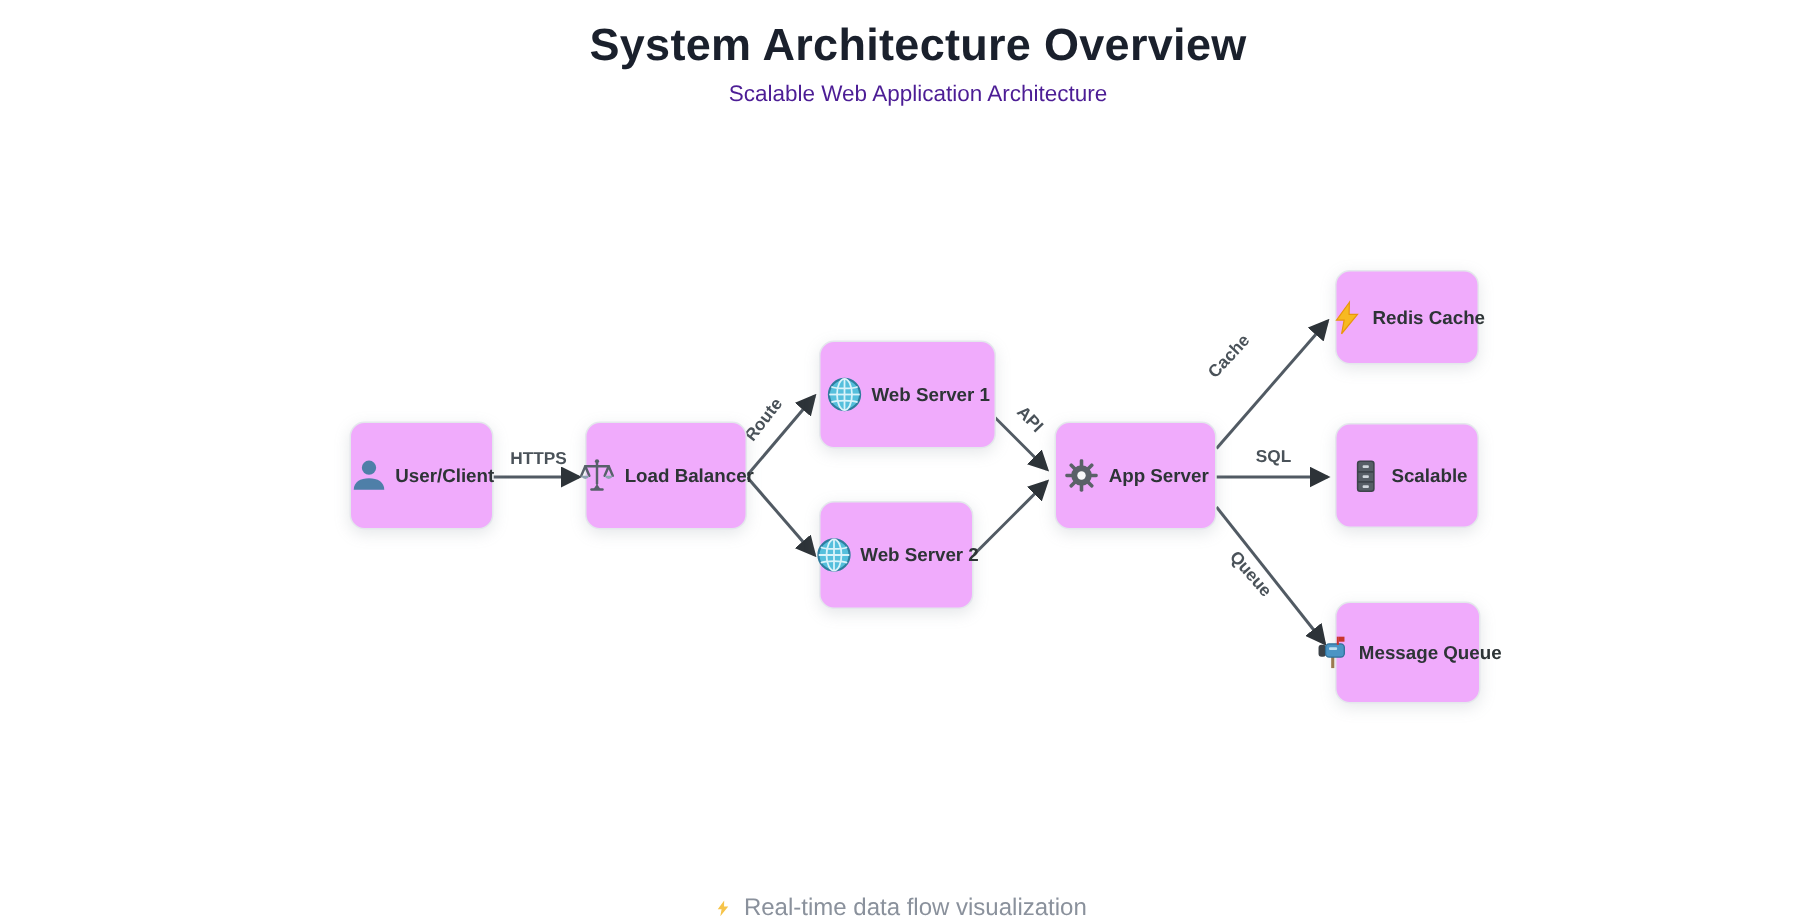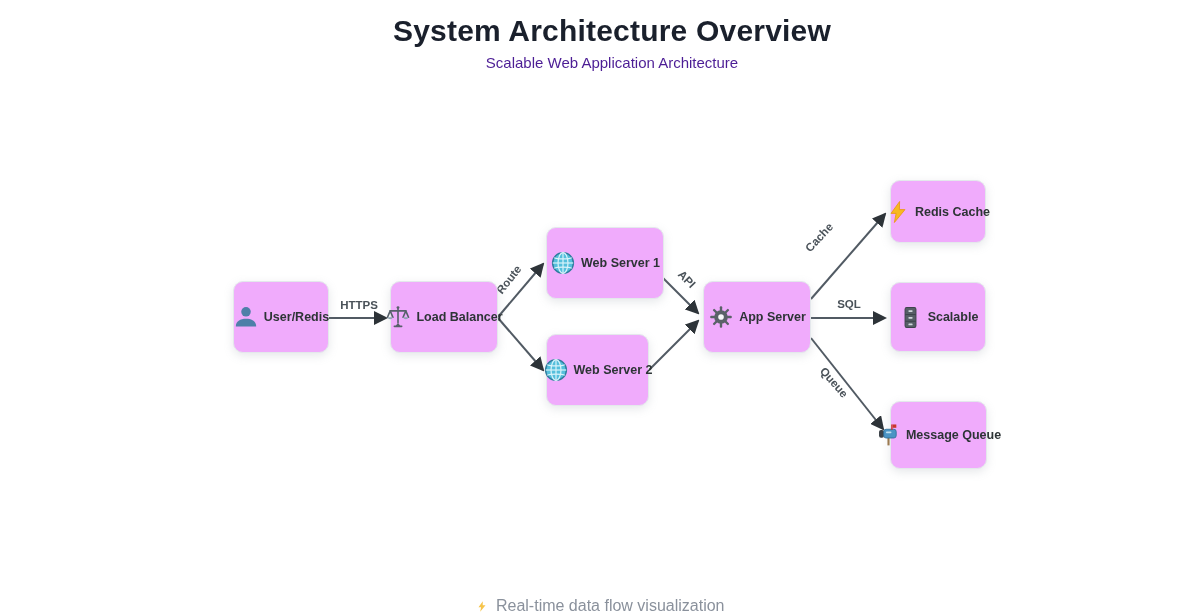--- a/index.html
+++ b/index.html
@@ -70,21 +70,21 @@
     <text class="edge-label" x="831" y="385" text-anchor="middle" transform="rotate(49,831,385)">Queue</text>
   </svg>
 
   <div class="node" style="left:233px;top:281px;width:96px;height:72px">
     <span class="icon">
       <svg width="26" height="26" viewBox="0 0 24 24">
         <circle cx="12" cy="7.2" r="4.4" fill="#4e7fa8"></circle>
         <path d="M2.6 20.8c0-4.8 4.1-7.1 9.4-7.1s9.4 2.3 9.4 7.1z" fill="#4e7fa8"></path>
       </svg>
     </span>
-    <span class="label">User/Redis</span>
+    <span class="label">User/Client</span>
   </div>
 
   <div class="node" style="left:390px;top:281px;width:108px;height:72px">
     <span class="icon">
       <svg width="26" height="26" viewBox="0 0 24 24">
         <g fill="none" stroke="#57606a" stroke-width="1.5" stroke-linecap="round">
           <path d="M12 4.4v12.6"></path>
           <path d="M4.8 6.3h14.4"></path>
           <path d="M4.8 6.3 2.3 12.2m2.5-5.9 2.5 5.9"></path>
           <path d="M19.2 6.3l-2.5 5.9m2.5-5.9 2.5 5.9"></path>

